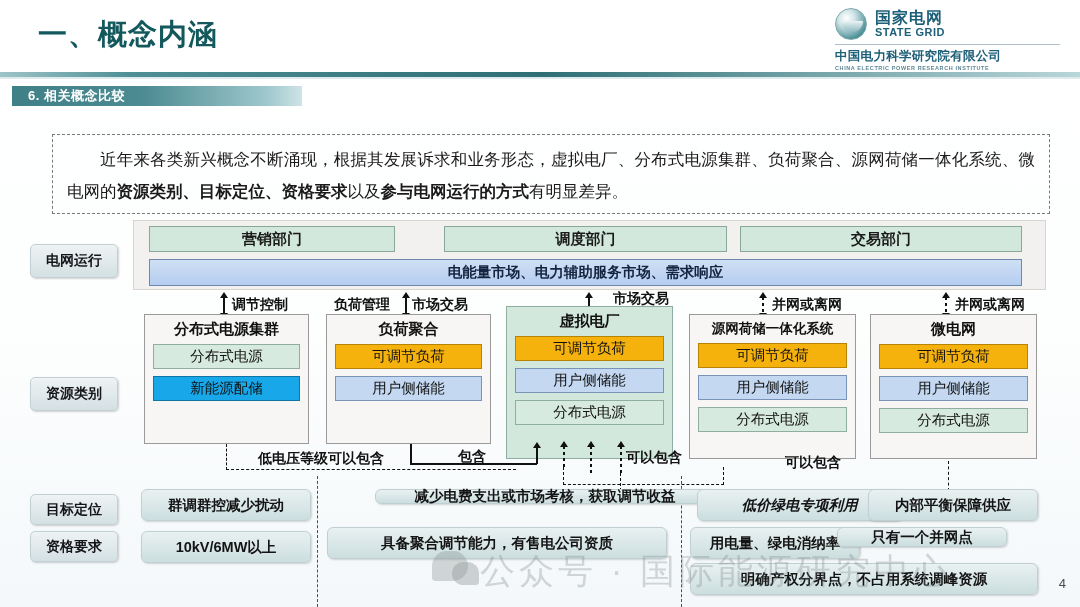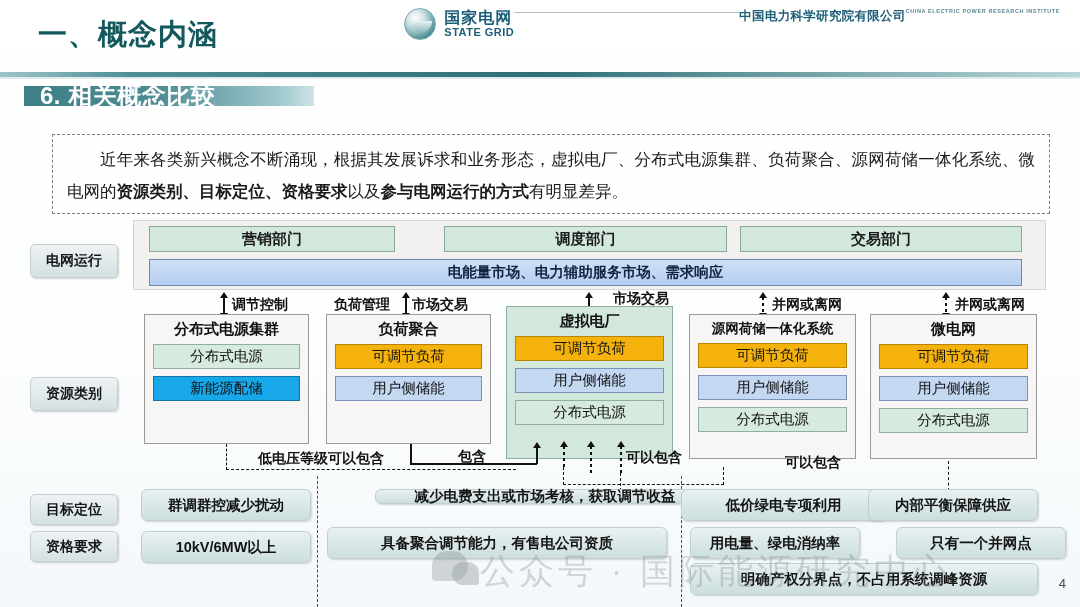--- a/index.html
+++ b/index.html
@@ -26,21 +26,21 @@
   .hdr-rule {
     position: absolute; left: 0; top: 72px; width: 1080px; height: 5px;
     background: linear-gradient(90deg,#9fc4c8 0%, #4d8f95 12%, #2d6f75 50%, #b9d6d9 100%);
   }
   .hdr-rule2 {
     position: absolute; left: 0; top: 77px; width: 1080px; height: 2px;
     background: #dfeaec;
   }
   .logo-wrap {
     position: absolute; right: 20px; top: 8px;
-    display: flex; flex-direction: row; align-items: flex-start;
+    display: flex; flex-direction: column; align-items: flex-start;
   }
   .logo-top { display: flex; align-items: center; gap: 8px; }
   .sg-mark {
     width: 32px; height: 32px; border-radius: 50%;
     background: radial-gradient(circle at 35% 30%, #ffffff 0%, #cfe3e6 30%, #4a8f96 75%, #2a6169 100%);
     border: 1px solid #7fa9ae;
     position: relative;
   }
   .sg-mark::after {
     content:""; position:absolute; left: 5px; top: 12px;
@@ -48,23 +48,23 @@
     background: linear-gradient(180deg,#e9f3f4,#8fb9bf);
   }
   .sg-cn { font-size: 16px; font-weight: bold; color: #1d5f78; line-height: 1.05; letter-spacing: 1px;}
   .sg-en { font-size: 11px; font-weight: bold; color: #1d5f78; letter-spacing: .5px; }
   .logo-div { width: 225px; height: 1px; background: #aebfc6; margin: 4px 0 3px 0; }
   .inst-cn { font-size: 12.5px; font-weight: bold; color: #1d5f78; letter-spacing: .3px; }
   .inst-en { font-size: 5.5px; font-weight: bold; color: #5b8794; letter-spacing: .6px; }
 
   
   .banner {
-    position: absolute; left: 24px; top: 86px; width: 290px; height: 20px;
+    position: absolute; left: 12px; top: 86px; width: 290px; height: 20px;
     background: linear-gradient(90deg,#3f7f86 0%, #4c8b92 45%, #9ec8cd 88%, #cfe3e6 100%);
-    color: #ffffff; font-size: 24px; font-weight: bold;
+    color: #ffffff; font-size: 13px; font-weight: bold;
     display: flex; align-items: center; padding-left: 16px;
     letter-spacing: .5px;
   }
 
   
   .intro {
     position: absolute; left: 52px; top: 134px; width: 998px; height: 80px;
     border: 1px dashed #7a7a7a; background: transparent;
     padding: 8px 14px 8px 14px;
     font-size: 16.5px; color: #1a1a1a; line-height: 32px;
@@ -282,27 +282,27 @@
     <div class="dash-v" style="left:620px; top:255px; height:18px;"></div>
     <div class="dash-h" style="left:620px; top:272px; width:329px;"></div>
     <div class="dash-v" style="left:948px; top:243px; height:30px;"></div>
     <div class="conn-lbl" style="left:785px; top:236px;">可以包含</div>
 
     <div class="dash-gray-v" style="left:317px; top:258px; height:131px;"></div>
     <div class="dash-gray-v" style="left:681px; top:258px; height:131px;"></div>
 
     <div class="pillbox" style="left:141px; top:271px; width:170px; height:32px;">群调群控减少扰动</div>
     <div class="pillbox" style="left:327px; top:271px; width:340px; height:15px;margin-left:48px;">减少电费支出或市场考核，获取调节收益</div>
-    <div class="pillbox" style="left:681px; top:271px; width:205px; height:32px;">低价绿电专项利用</div>
+    <div class="pillbox" style="left:697px; top:271px; width:205px; height:32px;font-style:italic;">低价绿电专项利用</div>
     <div class="pillbox" style="left:868px; top:271px; width:170px; height:32px;">内部平衡保障供应</div>
 
     <div class="pillbox" style="left:141px; top:313px; width:170px; height:32px;">10kV/6MW以上</div>
     <div class="pillbox" style="left:327px; top:309px; width:340px; height:32px;">具备聚合调节能力，有售电公司资质</div>
     <div class="pillbox" style="left:690px; top:309px; width:170px; height:32px;">用电量、绿电消纳率</div>
-    <div class="pillbox" style="left:896px; top:309px; width:170px; height:32px;">只有一个并网点</div>
+    <div class="pillbox" style="left:837px; top:309px; width:170px; height:20px;">只有一个并网点</div>
     <div class="pillbox" style="left:690px; top:345px; width:348px; height:32px;">明确产权分界点，不占用系统调峰资源</div>
 
   </div>
 
   <div class="wm-chat"></div>
   <div class="wm-chat2"></div>
   <div class="wm">公众号 · 国际能源研究中心</div>
   <div class="pageno">4</div>
 
 </div>

